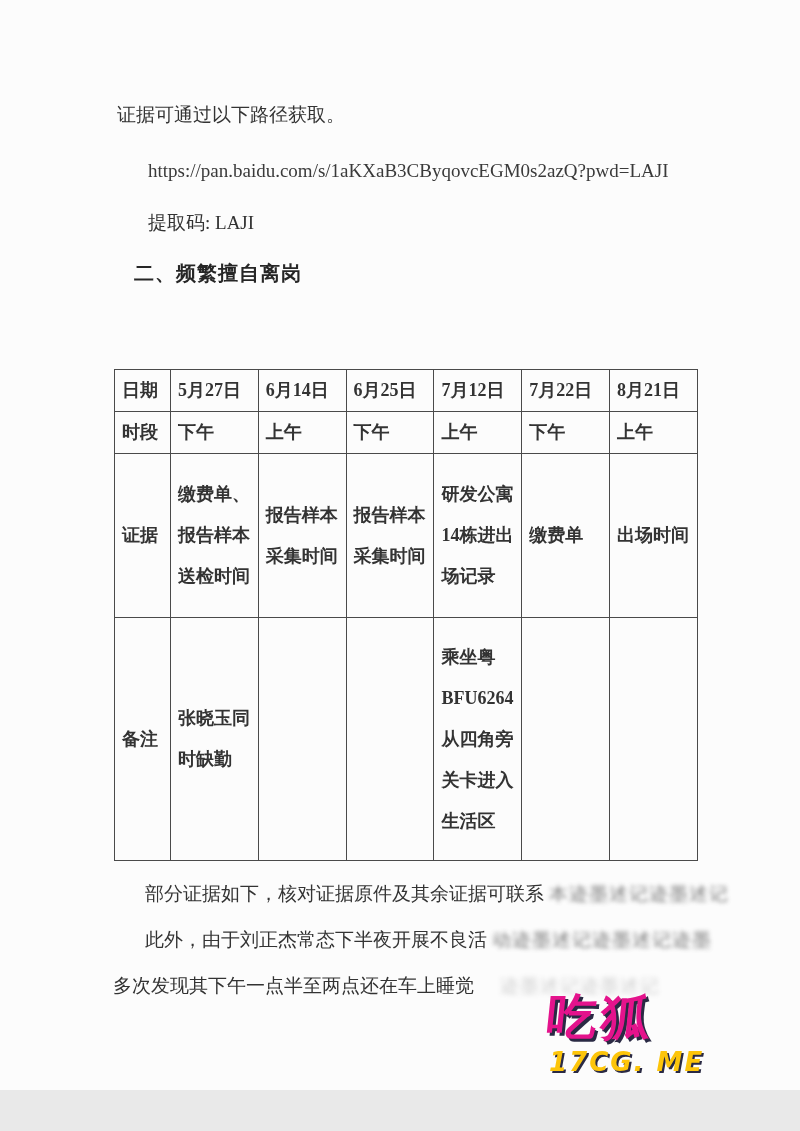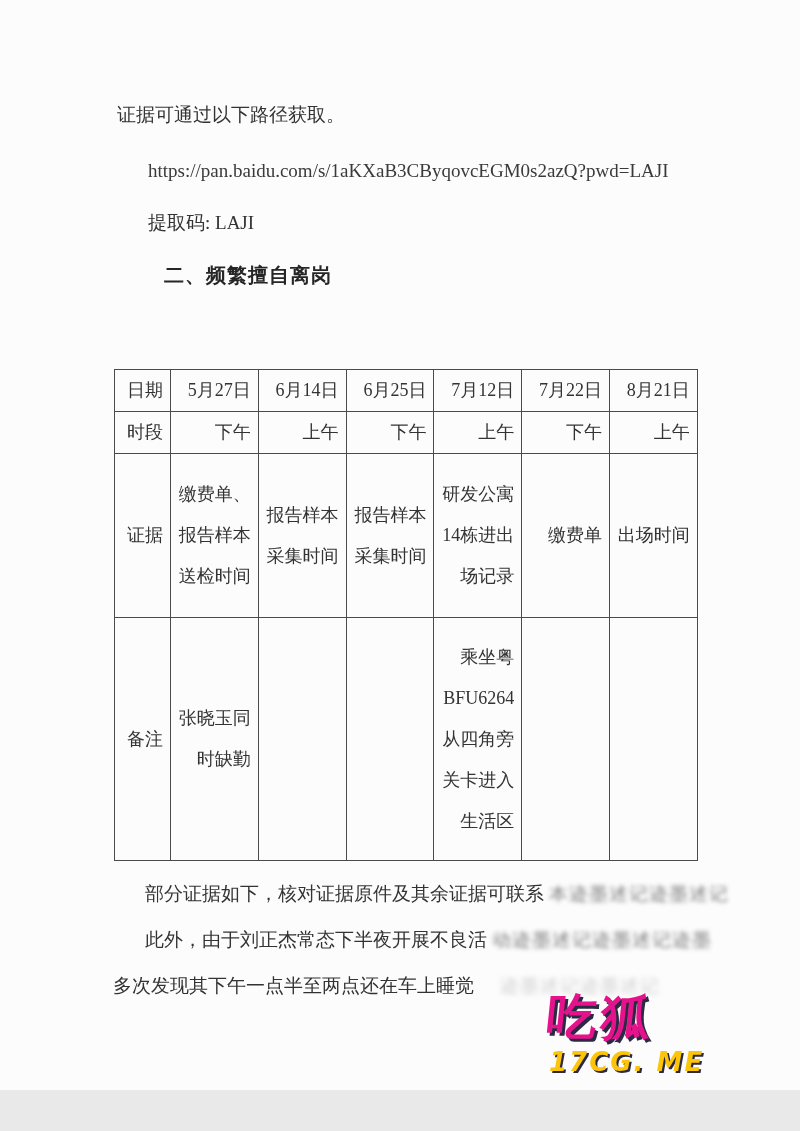--- a/index.html
+++ b/index.html
@@ -15,34 +15,35 @@
     margin:0 auto;
     background:#fcfcfc;
     overflow:hidden;
     font-family:"Liberation Serif","DejaVu Serif",serif;
     color:var(--ink);
   }
   .t{position:absolute;margin:0;white-space:nowrap;font-size:19px;line-height:26px;color:var(--ink);}
   .intro{left:117px;top:102px;}
   .url{left:148px;top:158px;font-size:19px;color:#3a3a3a;}
   .code{left:148px;top:210px;}
-  .heading{left:164px;top:262px;font-size:20px;font-weight:700;color:#262626;
-           font-family:Liberation Serif, serif;letter-spacing:1px;}
+  .heading{left:134px;top:262px;font-size:20px;font-weight:700;color:#262626;
+           font-family:Liberation Mono, monospace;letter-spacing:1px;}
   .caption{left:142px;top:330px;}
 
   table.rec{
     position:absolute;left:114px;top:369px;
     width:583px;border-collapse:collapse;table-layout:fixed;
     font-size:18px;color:#333;
   }
   table.rec td{
     border:1.6px solid #4a4a4a;
-    text-align:right;vertical-align:middle;
+    text-align:left;vertical-align:middle;
     padding:0 7px;line-height:41px;
     overflow:hidden;
+    font-weight:bold;
   }
   col.c-label{width:56px;}
   col.c-data{width:87.8px;}
   tr.r-date td{height:40px;}
   tr.r-time td{height:41px;}
   tr.r-evidence td{height:163px;}
   tr.r-note td{height:242px;}
 
   .para .smudge{
     display:inline-block;

